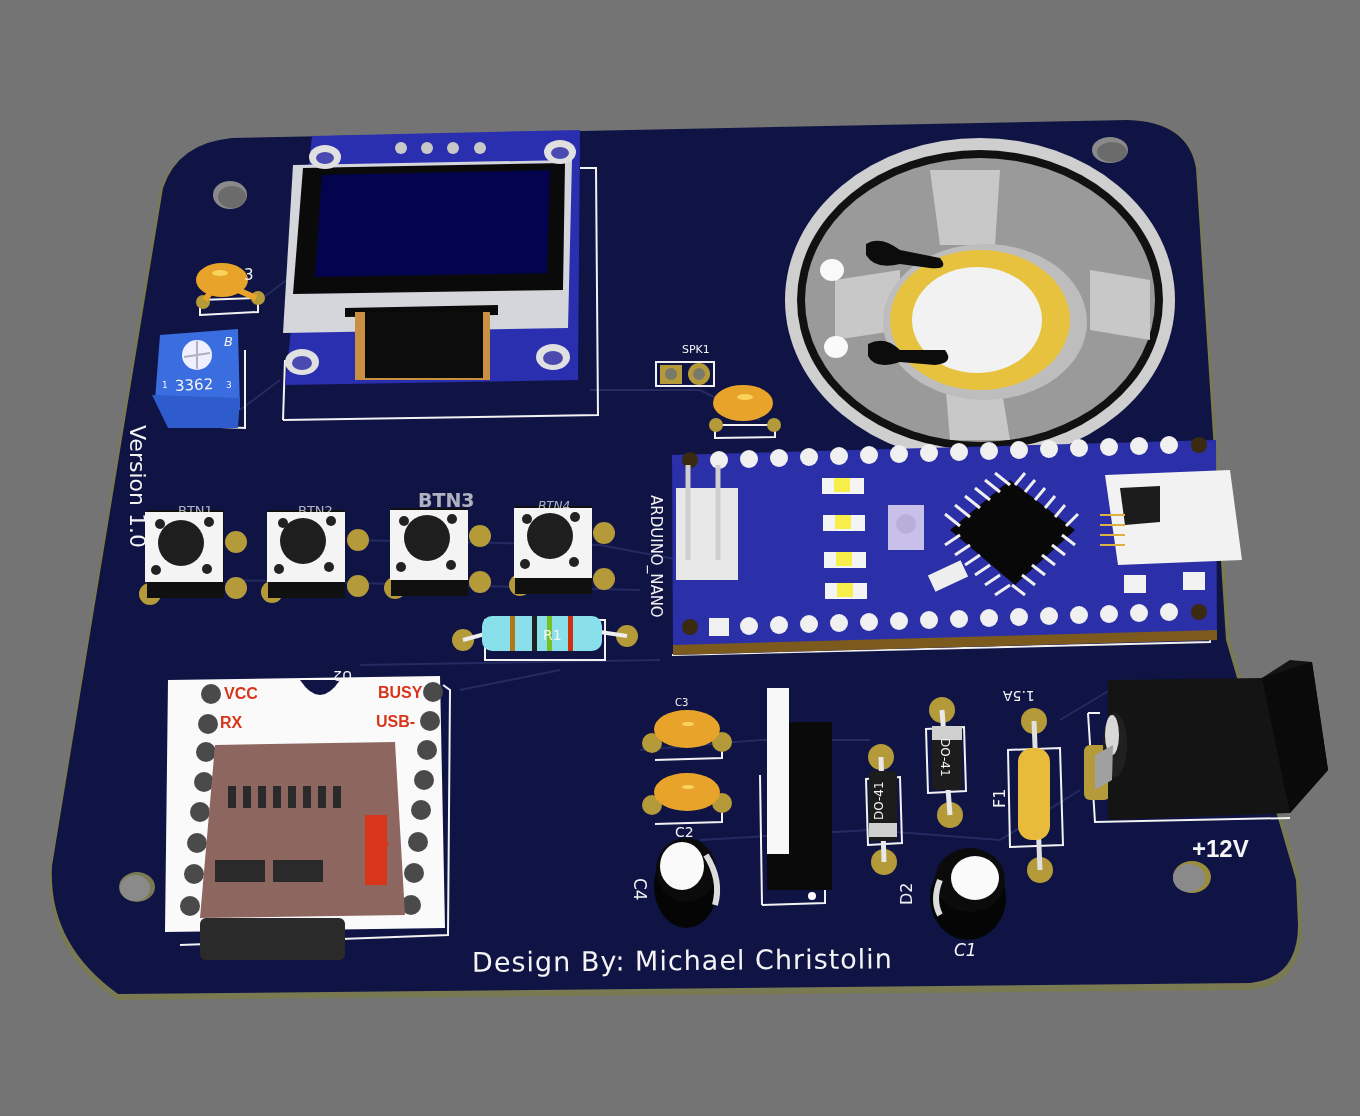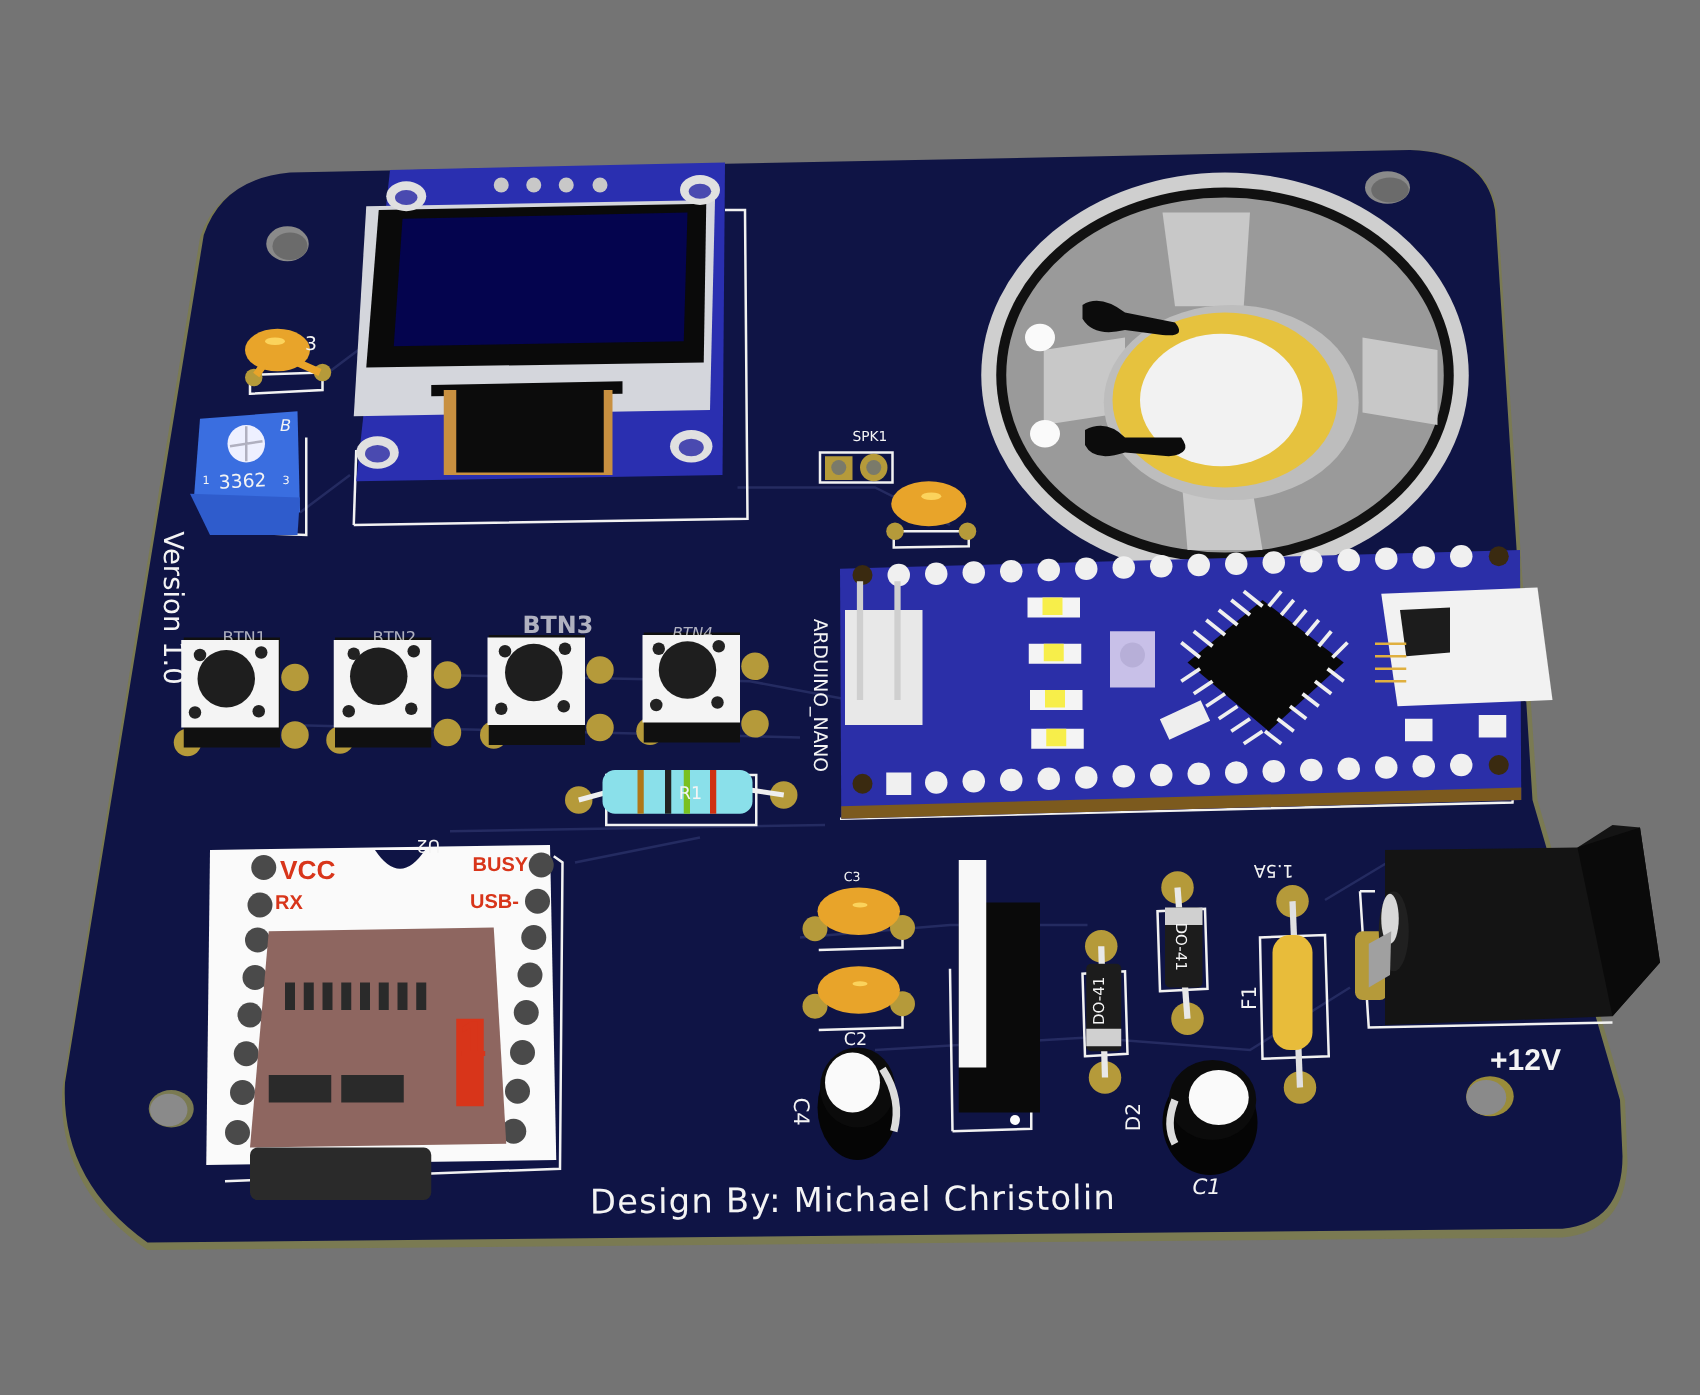--- a/index.html
+++ b/index.html
@@ -426,21 +426,21 @@
 <div class="lbl" style="left:224px;top:334px;font-size:13px;font-style:italic;">B</div>
 <div class="lbl" style="left:162px;top:380px;font-size:9px;">1</div>
 <div class="lbl" style="left:226px;top:380px;font-size:9px;">3</div>
 
 <div class="lbl" style="left:665px;top:495px;font-size:15px;transform:rotate(90deg);transform-origin:left top;">ARDUINO_NANO</div>
 
 <div class="lbl" style="left:543px;top:603px;font-size:14px;margin-top:24px;">R1</div>
 
 <div class="lbl" style="left:333px;top:668px;font-size:14px;transform:rotate(180deg);">U2</div>
 
-<div class="lbl red" style="left:224px;top:685px;font-size:21px;">VCC</div>
+<div class="lbl red" style="left:224px;top:685px;font-size:16px;">VCC</div>
 <div class="lbl red" style="left:220px;top:714px;font-size:16px;">RX</div>
 <div class="lbl red" style="left:378px;top:684px;font-size:16px;">BUSY</div>
 <div class="lbl red" style="left:376px;top:713px;font-size:16px;">USB-</div>
 <div class="lbl red" style="left:367px;top:810px;font-size:40px;">1</div>
 
 <div class="lbl" style="left:675px;top:697px;font-size:10px;">C3</div>
 <div class="lbl" style="left:675px;top:824px;font-size:14px;">C2</div>
 <div class="lbl" style="left:630px;top:910px;font-size:17px;transform:rotate(90deg);transform-origin:left top;left:650px;top:878px;">C4</div>
 
 <div class="lbl" style="left:872px;top:820px;font-size:12px;transform:rotate(-90deg);transform-origin:left top;">DO-41</div>

